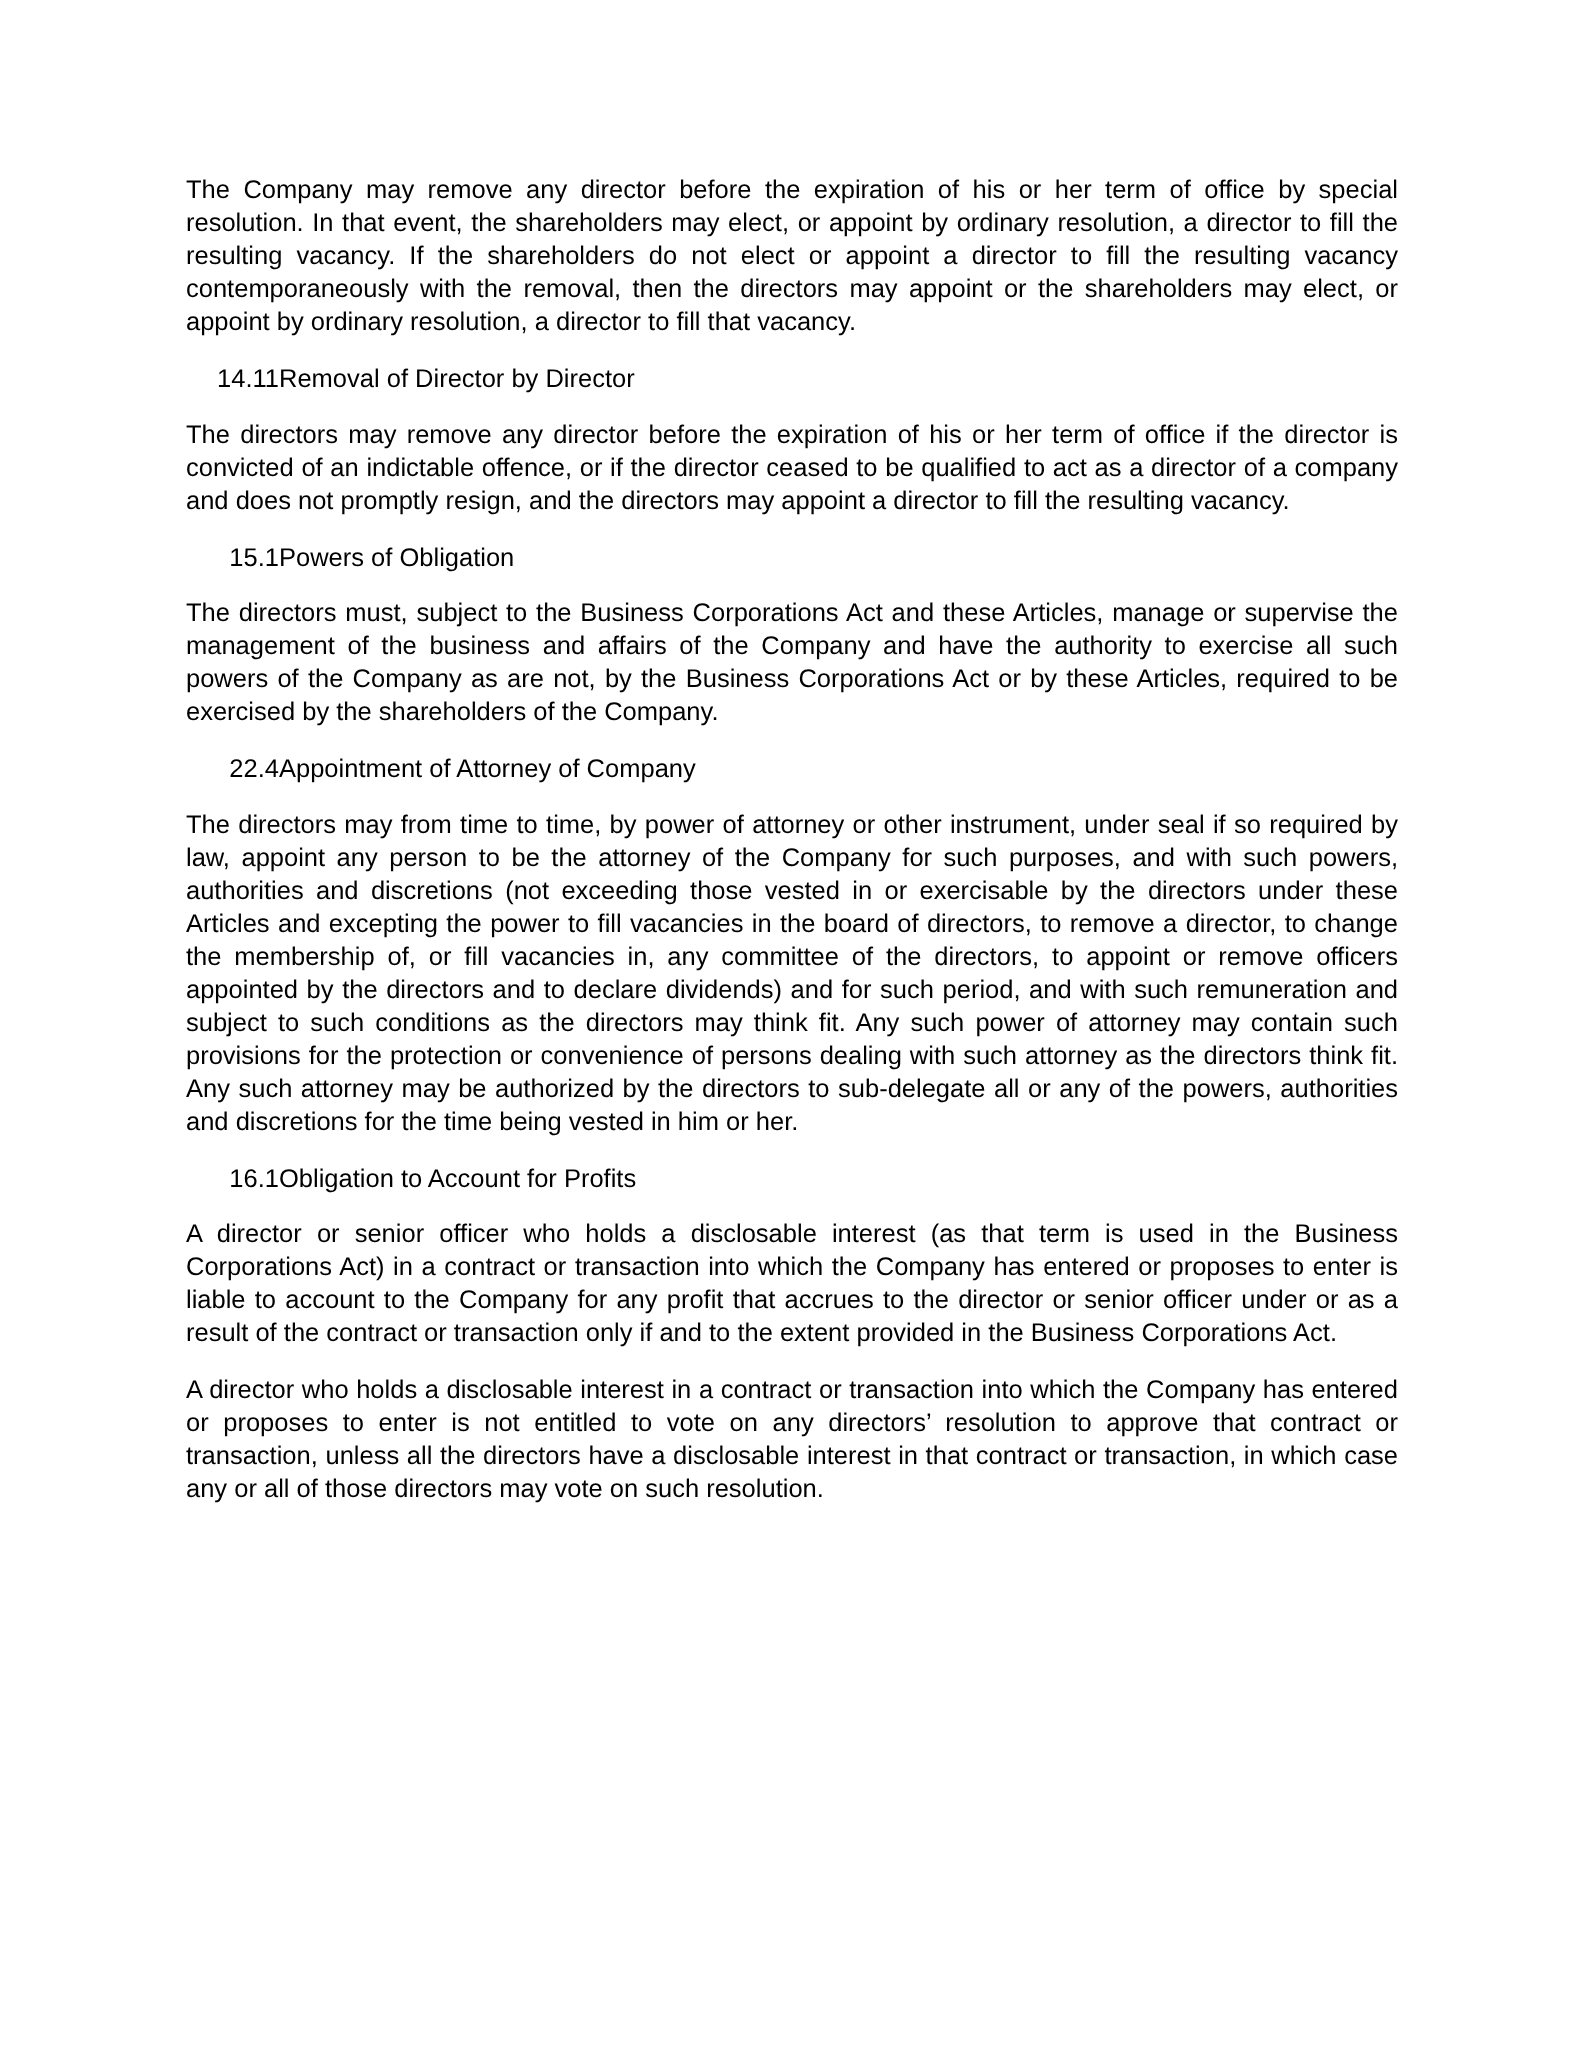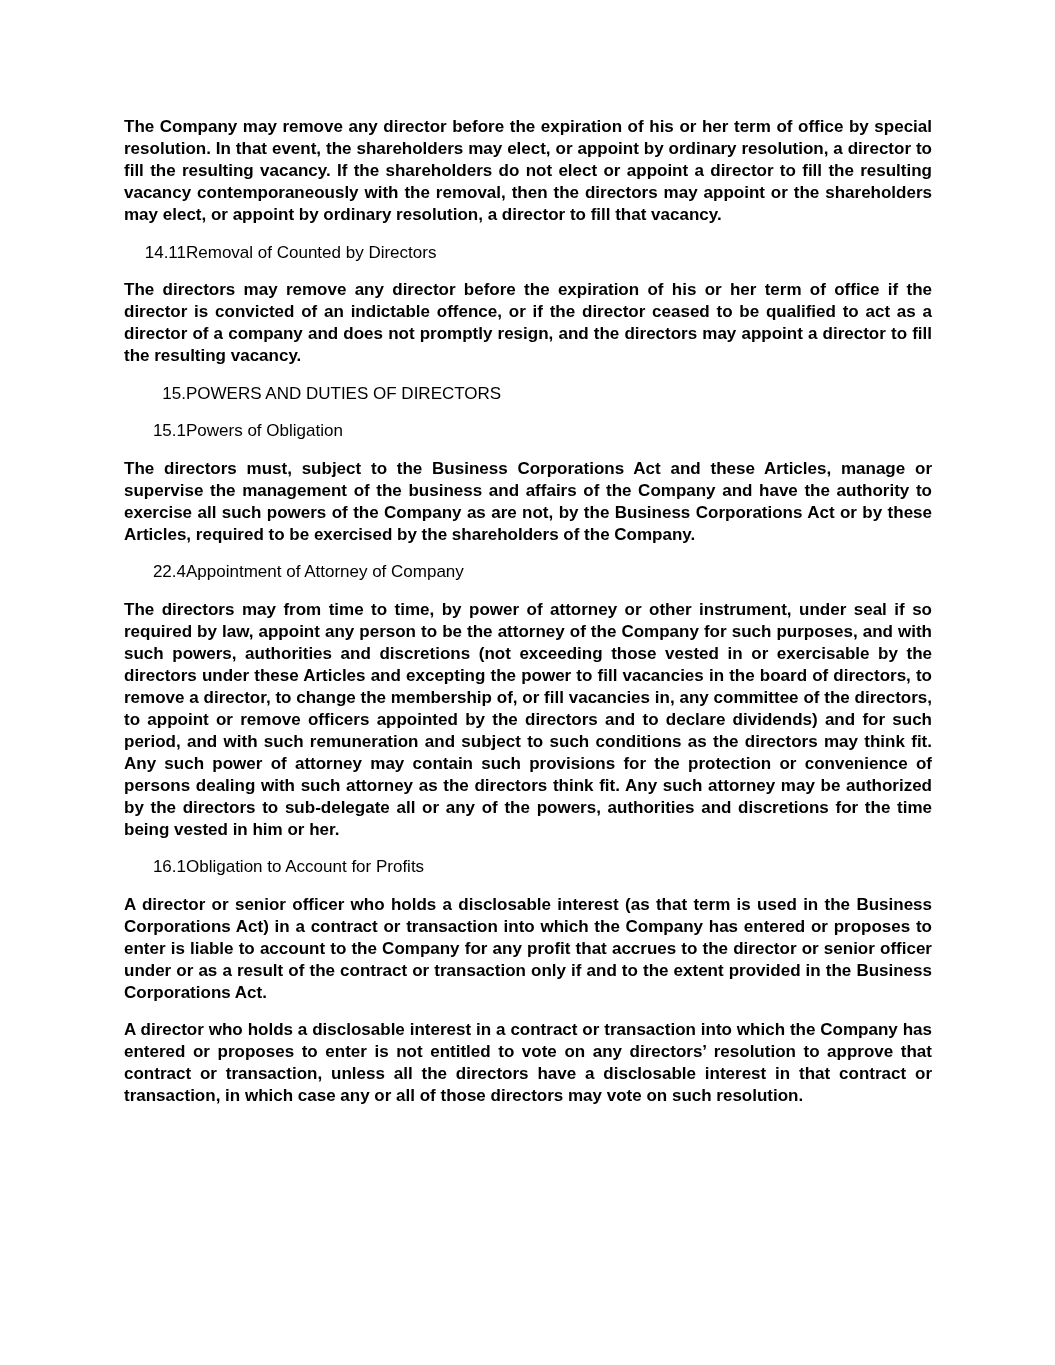--- a/index.html
+++ b/index.html
@@ -20,42 +20,40 @@
     height: 1365px;
     padding: 116px 123px 0 124px;
     background: #ffffff;
   }
   .para {
     margin: 0 0 15.5px 0;
     font-size: 17px;
     line-height: 22px;
     text-align: justify;
     text-justify: inter-word;
-    font-weight: bold;
   }
   .heading {
     margin: 0 0 15.5px 0;
     font-size: 17px;
     line-height: 22px;
     white-space: nowrap;
   }
   .hnum {
     display: inline-block;
     width: 62px;
     text-align: right;
   }
 </style>
 </head>
 <body style="background: rgb(255, 255, 255); color: rgb(0, 0, 0);">
 
 <main class="page">
     <p class="para">The Company may remove any director before the expiration of his or her term of office by special resolution. In that event, the shareholders may elect, or appoint by ordinary resolution, a director to fill the resulting vacancy. If the shareholders do not elect or appoint a director to fill the resulting vacancy contemporaneously with the removal, then the directors may appoint or the shareholders may elect, or appoint by ordinary resolution, a director to fill that vacancy.</p>
-    <div class="heading"><span class="hnum">14.11</span><span class="htitle">Removal of Counted by Directors</span></div>
+    <div class="heading"><span class="hnum">14.11</span><span class="htitle">Removal of Director by Director</span></div>
     <p class="para">The directors may remove any director before the expiration of his or her term of office if the director is convicted of an indictable offence, or if the director ceased to be qualified to act as a director of a company and does not promptly resign, and the directors may appoint a director to fill the resulting vacancy.</p>
-    <div class="heading"><span class="hnum">15.</span><span class="htitle">POWERS AND DUTIES OF DIRECTORS</span></div>
     <div class="heading"><span class="hnum">15.1</span><span class="htitle">Powers of Obligation</span></div>
     <p class="para">The directors must, subject to the Business Corporations Act and these Articles, manage or supervise the management of the business and affairs of the Company and have the authority to exercise all such powers of the Company as are not, by the Business Corporations Act or by these Articles, required to be exercised by the shareholders of the Company.</p>
     <div class="heading"><span class="hnum">22.4</span><span class="htitle">Appointment of Attorney of Company</span></div>
     <p class="para">The directors may from time to time, by power of attorney or other instrument, under seal if so required by law, appoint any person to be the attorney of the Company for such purposes, and with such powers, authorities and discretions (not exceeding those vested in or exercisable by the directors under these Articles and excepting the power to fill vacancies in the board of directors, to remove a director, to change the membership of, or fill vacancies in, any committee of the directors, to appoint or remove officers appointed by the directors and to declare dividends) and for such period, and with such remuneration and subject to such conditions as the directors may think fit. Any such power of attorney may contain such provisions for the protection or convenience of persons dealing with such attorney as the directors think fit. Any such attorney may be authorized by the directors to sub-delegate all or any of the powers, authorities and discretions for the time being vested in him or her.</p>
     <div class="heading"><span class="hnum">16.1</span><span class="htitle">Obligation to Account for Profits</span></div>
     <p class="para">A director or senior officer who holds a disclosable interest (as that term is used in the Business Corporations Act) in a contract or transaction into which the Company has entered or proposes to enter is liable to account to the Company for any profit that accrues to the director or senior officer under or as a result of the contract or transaction only if and to the extent provided in the Business Corporations Act.</p>
     <p class="para">A director who holds a disclosable interest in a contract or transaction into which the Company has entered or proposes to enter is not entitled to vote on any directors’ resolution to approve that contract or transaction, unless all the directors have a disclosable interest in that contract or transaction, in which case any or all of those directors may vote on such resolution.</p>
   </main>
 
 </body></html>

